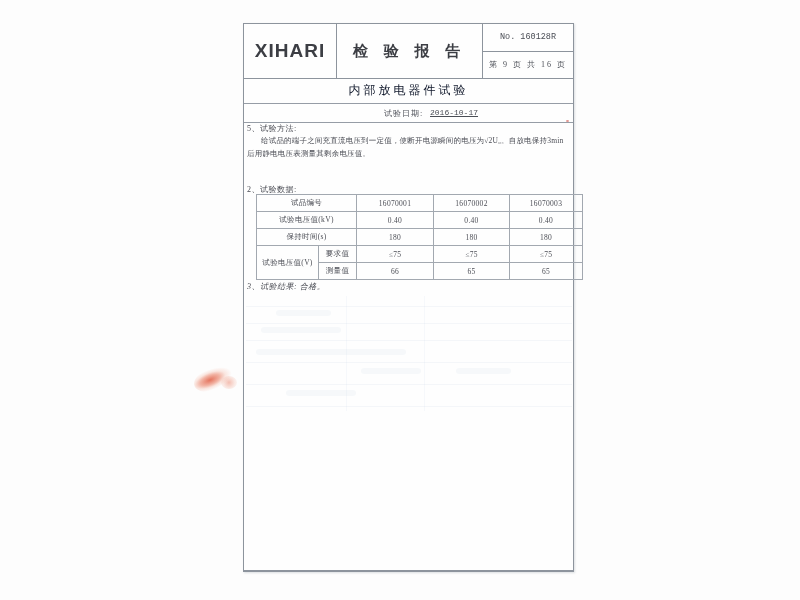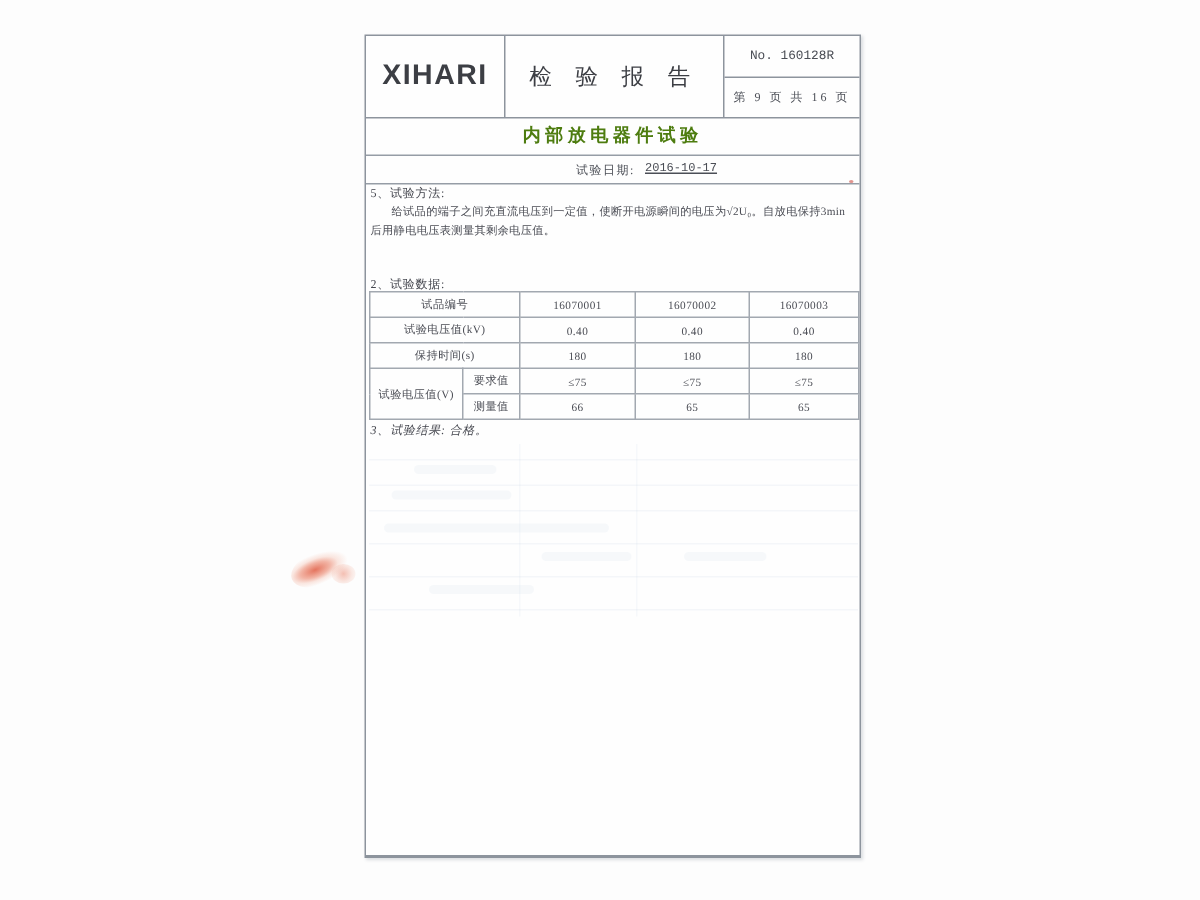--- a/index.html
+++ b/index.html
@@ -16,41 +16,41 @@
     border:1px solid #8d949d;
     border-bottom-width:2px;
     box-shadow:1px 1px 2px rgba(120,130,145,.25);
   }
   
   .hdr{position:absolute;left:0;top:0;width:100%;height:54px;border-bottom:1px solid #8d949d;display:flex;}
   .hdr-logo{width:92px;display:flex;align-items:center;justify-content:center;
     font-family:"Liberation Sans","DejaVu Sans",sans-serif;font-weight:bold;
     font-size:19px;letter-spacing:1px;color:#3c3e44;border-right:1px solid #8d949d;}
   .hdr-title{flex:1;display:flex;align-items:center;justify-content:center;
-    font-size:15px;font-weight:normal;letter-spacing:6px;color:#3c3e44;border-right:1px solid #8d949d;}
+    font-size:15px;font-weight:bold;letter-spacing:6px;color:#3c3e44;border-right:1px solid #8d949d;}
   .hdr-no{width:90px;display:flex;flex-direction:column;}
   .hdr-no>div{flex:1;display:flex;align-items:center;justify-content:center;font-size:8.5px;color:#4b4e56;}
   .hdr-no .no-cell{border-bottom:1px solid #8d949d;font-family:"Liberation Mono","DejaVu Sans Mono",monospace;}
   .hdr-no .pg-cell{letter-spacing:2px;font-size:8px;}
   
   .title-row{position:absolute;left:0;top:54px;width:100%;height:25px;border-bottom:1px solid #969da6;
     display:flex;align-items:center;justify-content:center;
-    font-size:12px;font-weight:bold;letter-spacing:3px;color:#4d7c0f;}
+    font-size:12px;font-weight:normal;letter-spacing:3px;color:#0f172a;}
   .date-row{position:absolute;left:0;top:79px;width:100%;height:19px;border-bottom:1px solid #969da6;font-size:8px;color:#4b4e56;}
   .date-label{position:absolute;left:140px;top:5px;letter-spacing:1px;}
   .date-value{position:absolute;left:186px;top:5px;font-family:"Liberation Mono","DejaVu Sans Mono",monospace;text-decoration:underline;}
   
   .sec-head{position:absolute;left:3px;font-size:8px;color:#45474f;letter-spacing:.5px;}
   .method-p{position:absolute;left:3px;top:111px;width:322px;font-size:7.5px;line-height:12.5px;
     text-indent:14px;color:#4b4d55;letter-spacing:.2px;}
   .env-line{position:absolute;left:0;top:142px;width:100%;height:12px;font-size:7.5px;color:#4b4d55;}
   .env-line span{position:absolute;top:0;white-space:nowrap;}
   .env-t{left:6px;} .env-h{left:92px;} .env-p{left:172px;}
   
-  table.dt{position:absolute;left:2px;top:170px;width:326px;border-collapse:collapse;table-layout:fixed;padding-left:16px;}
+  table.dt{position:absolute;left:12px;top:170px;width:326px;border-collapse:collapse;table-layout:fixed;padding-left:16px;}
   table.dt td{border:1px solid #a2a8b0;height:16px;text-align:center;vertical-align:middle;
     font-size:7.5px;color:#4b4d55;padding:0;letter-spacing:.3px;overflow:hidden;}
   
   .result{top:257px;font-style:italic;}
   
   .ghost{position:absolute;left:2px;top:272px;width:326px;height:150px;opacity:.55;filter:blur(.4px);pointer-events:none;}
   .ghost .g-line{position:absolute;left:0;width:100%;height:0;border-top:1px solid rgba(150,175,205,.18);}
   .ghost .g-v{position:absolute;top:0;height:115px;width:0;border-left:1px solid rgba(150,175,205,.14);}
   .ghost .g-blob{position:absolute;height:6px;border-radius:3px;background:rgba(140,170,205,.12);}
   

